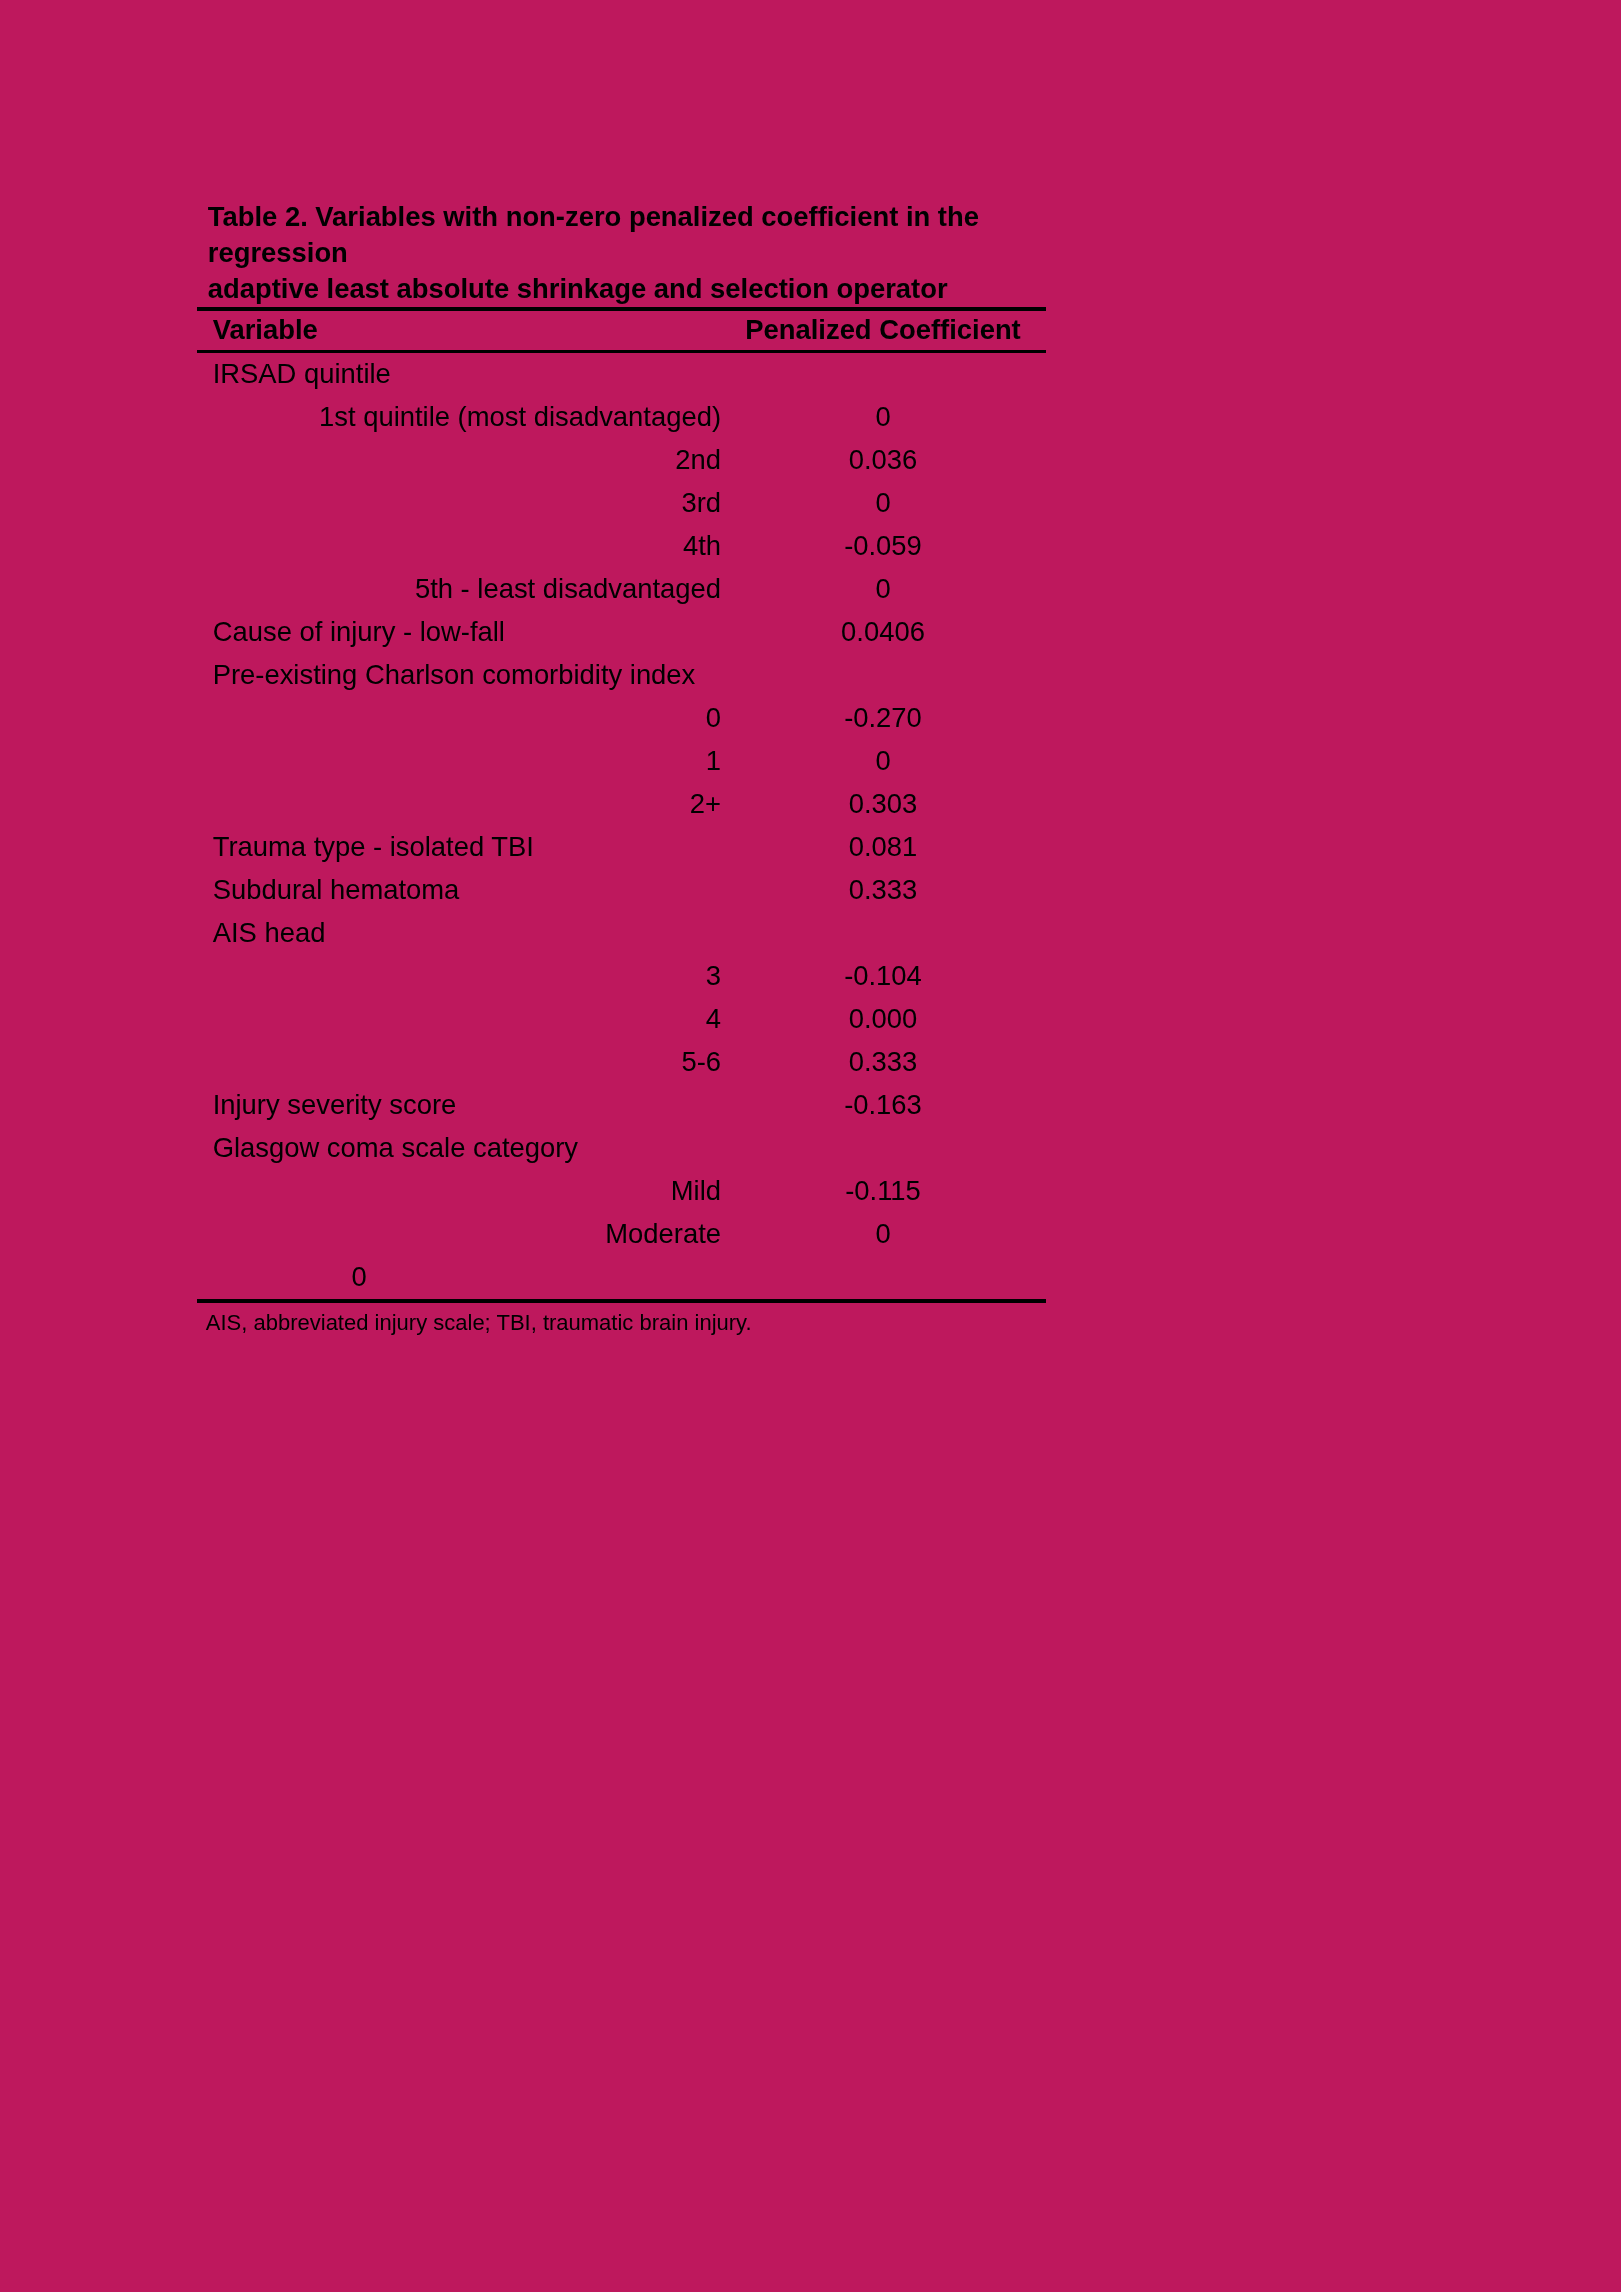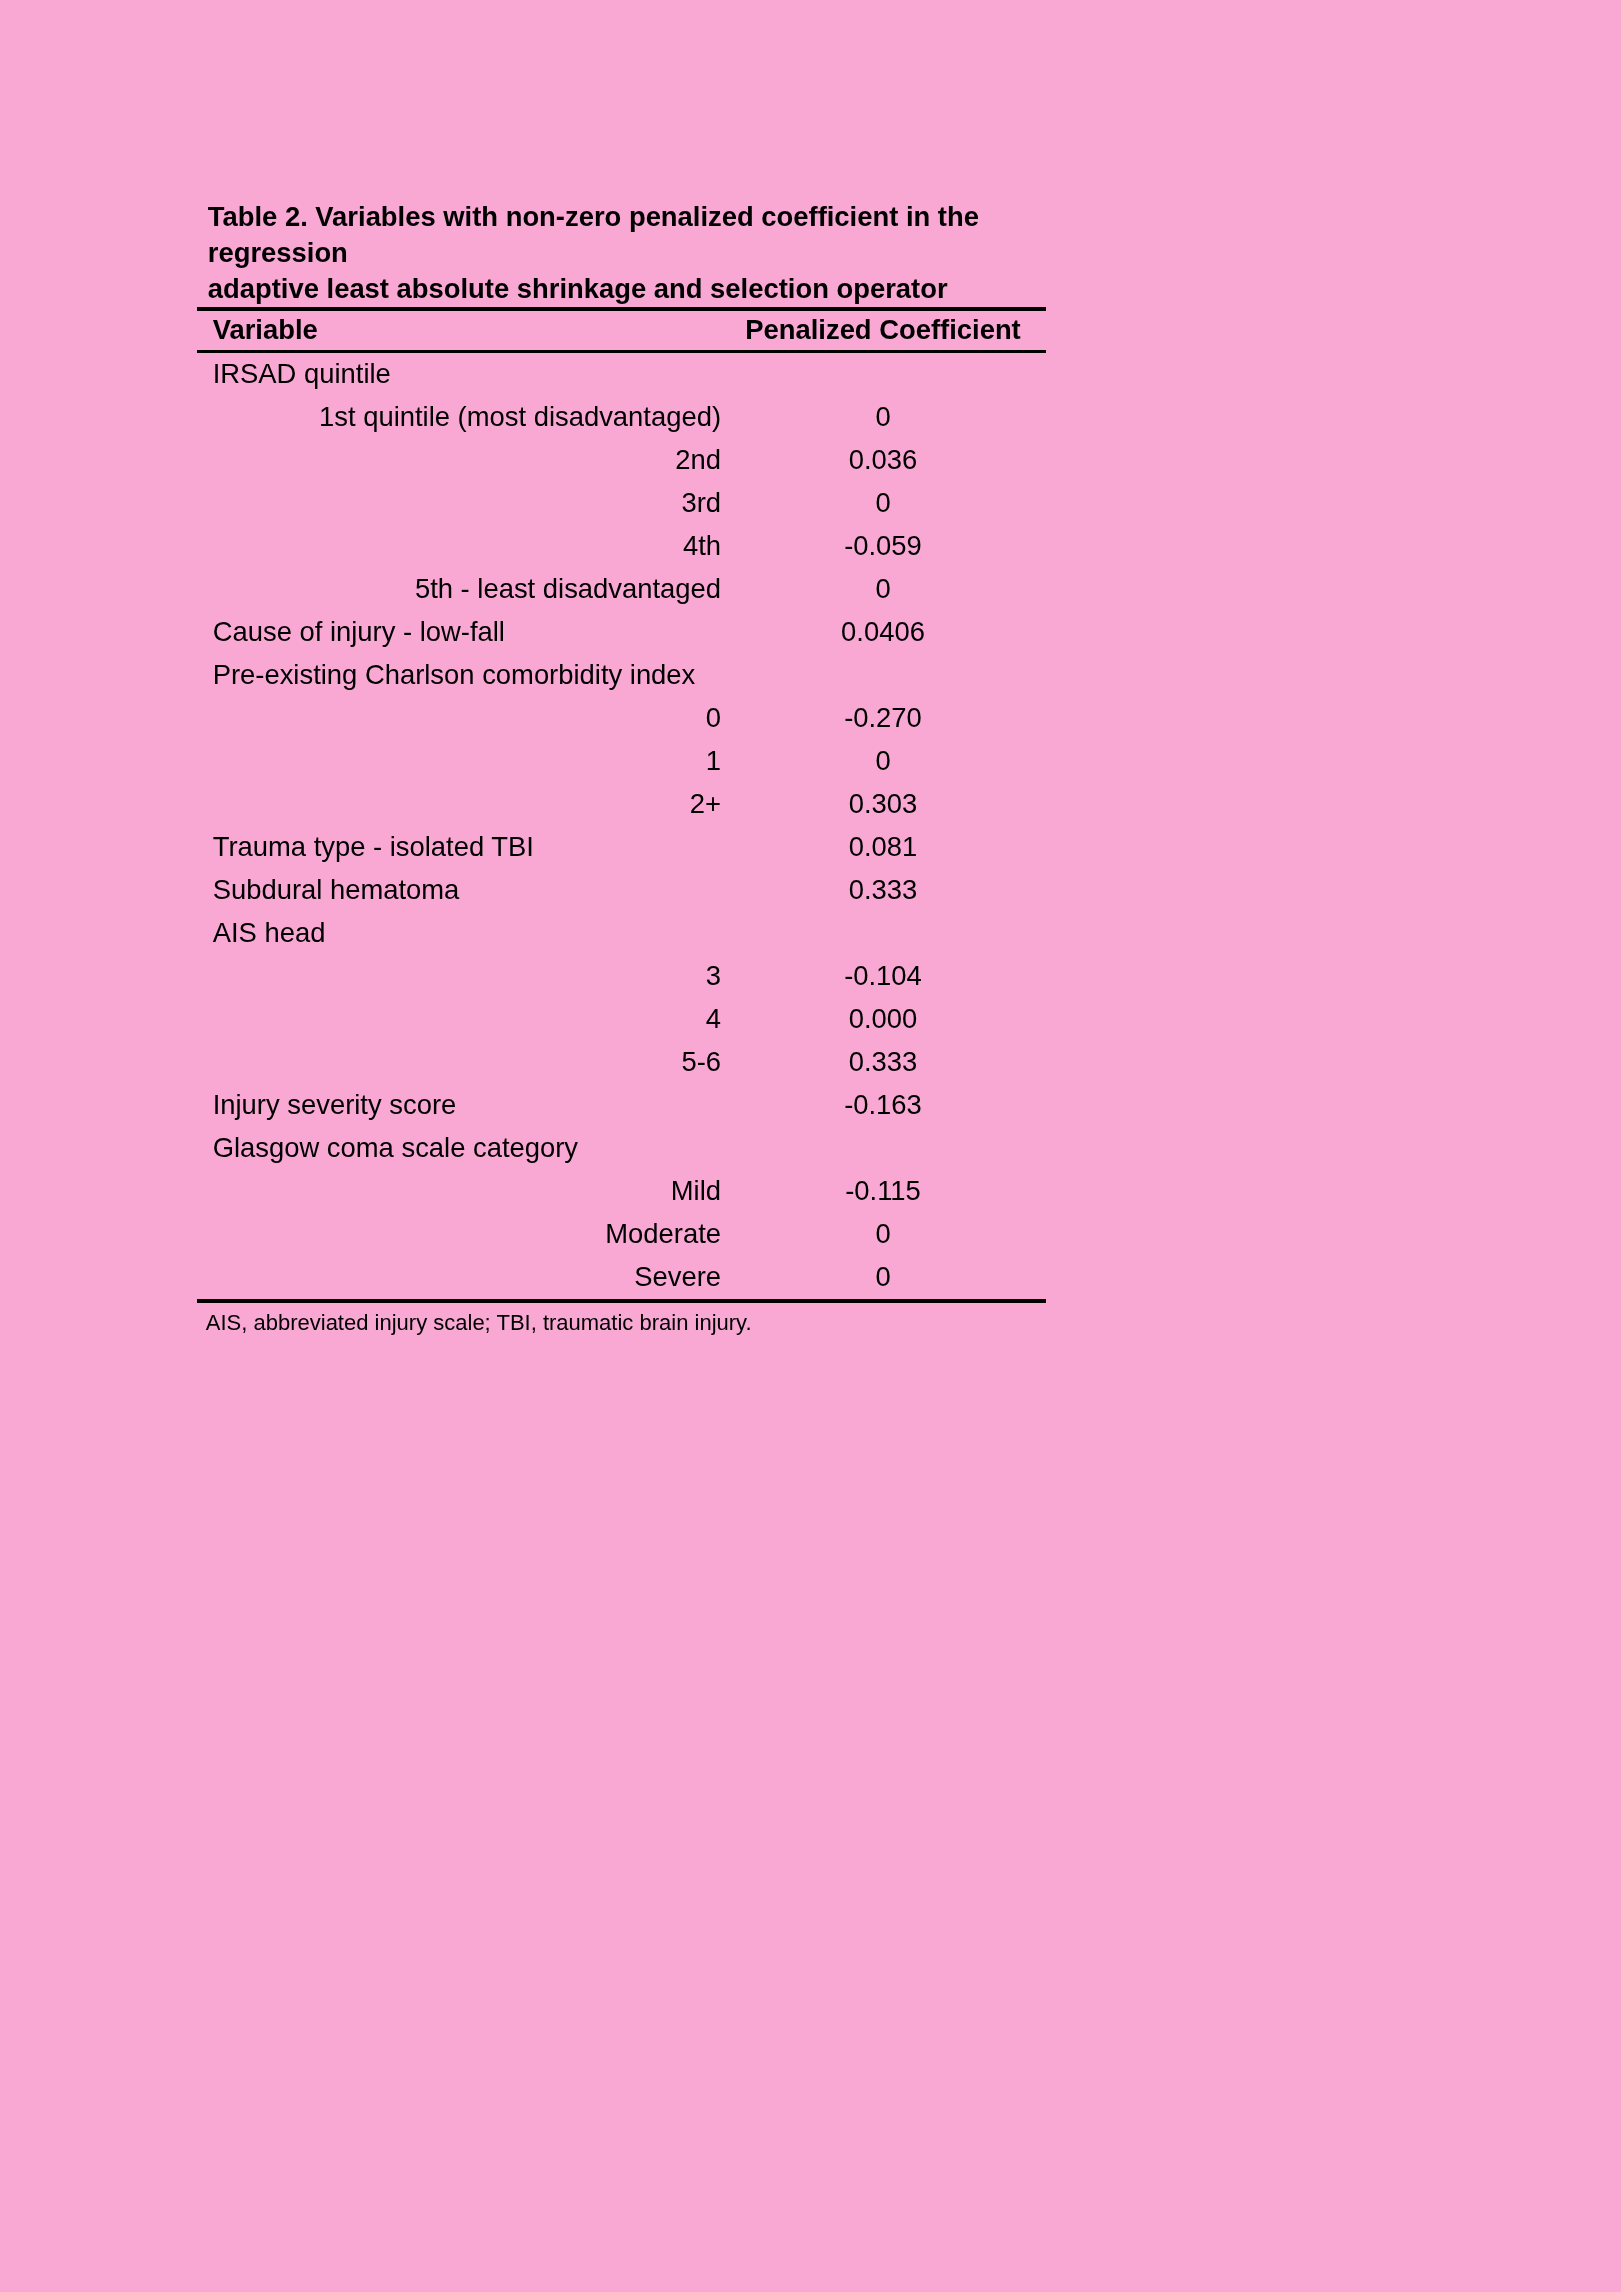--- a/index.html
+++ b/index.html
@@ -1,19 +1,19 @@
 <!DOCTYPE html>
 <html><head>
 <meta charset="utf-8">
 <style>
   html,body{margin:0;padding:0;background:#e8e8e8;}
   .page{
     position:relative;
     width:1621px;height:2293px;
-    background:#f9a8d4;
+    background:#be185d;
     font-family:"Liberation Sans",sans-serif;
     color:#000000;
     overflow:hidden;
   }
   .doc{
     position:absolute;
     left:197px;top:199px;
     width:849px;
   }
   .title{
@@ -165,21 +165,20 @@
         </div>
         <div class="trow">
           <div class="c1 sub">Mild</div>
           <div class="c2">-0.115</div>
         </div>
         <div class="trow">
           <div class="c1 sub">Moderate</div>
           <div class="c2">0</div>
         </div>
         <div class="trow">
-          <div class="c1 sub">Severe</div>
           <div class="c2">0</div>
         </div>
       </div>
 
     <div class="rule thick"></div>
 
     <div class="footnote">AIS, abbreviated injury scale; TBI, traumatic brain injury.</div>
 
   </div>
 </div>

